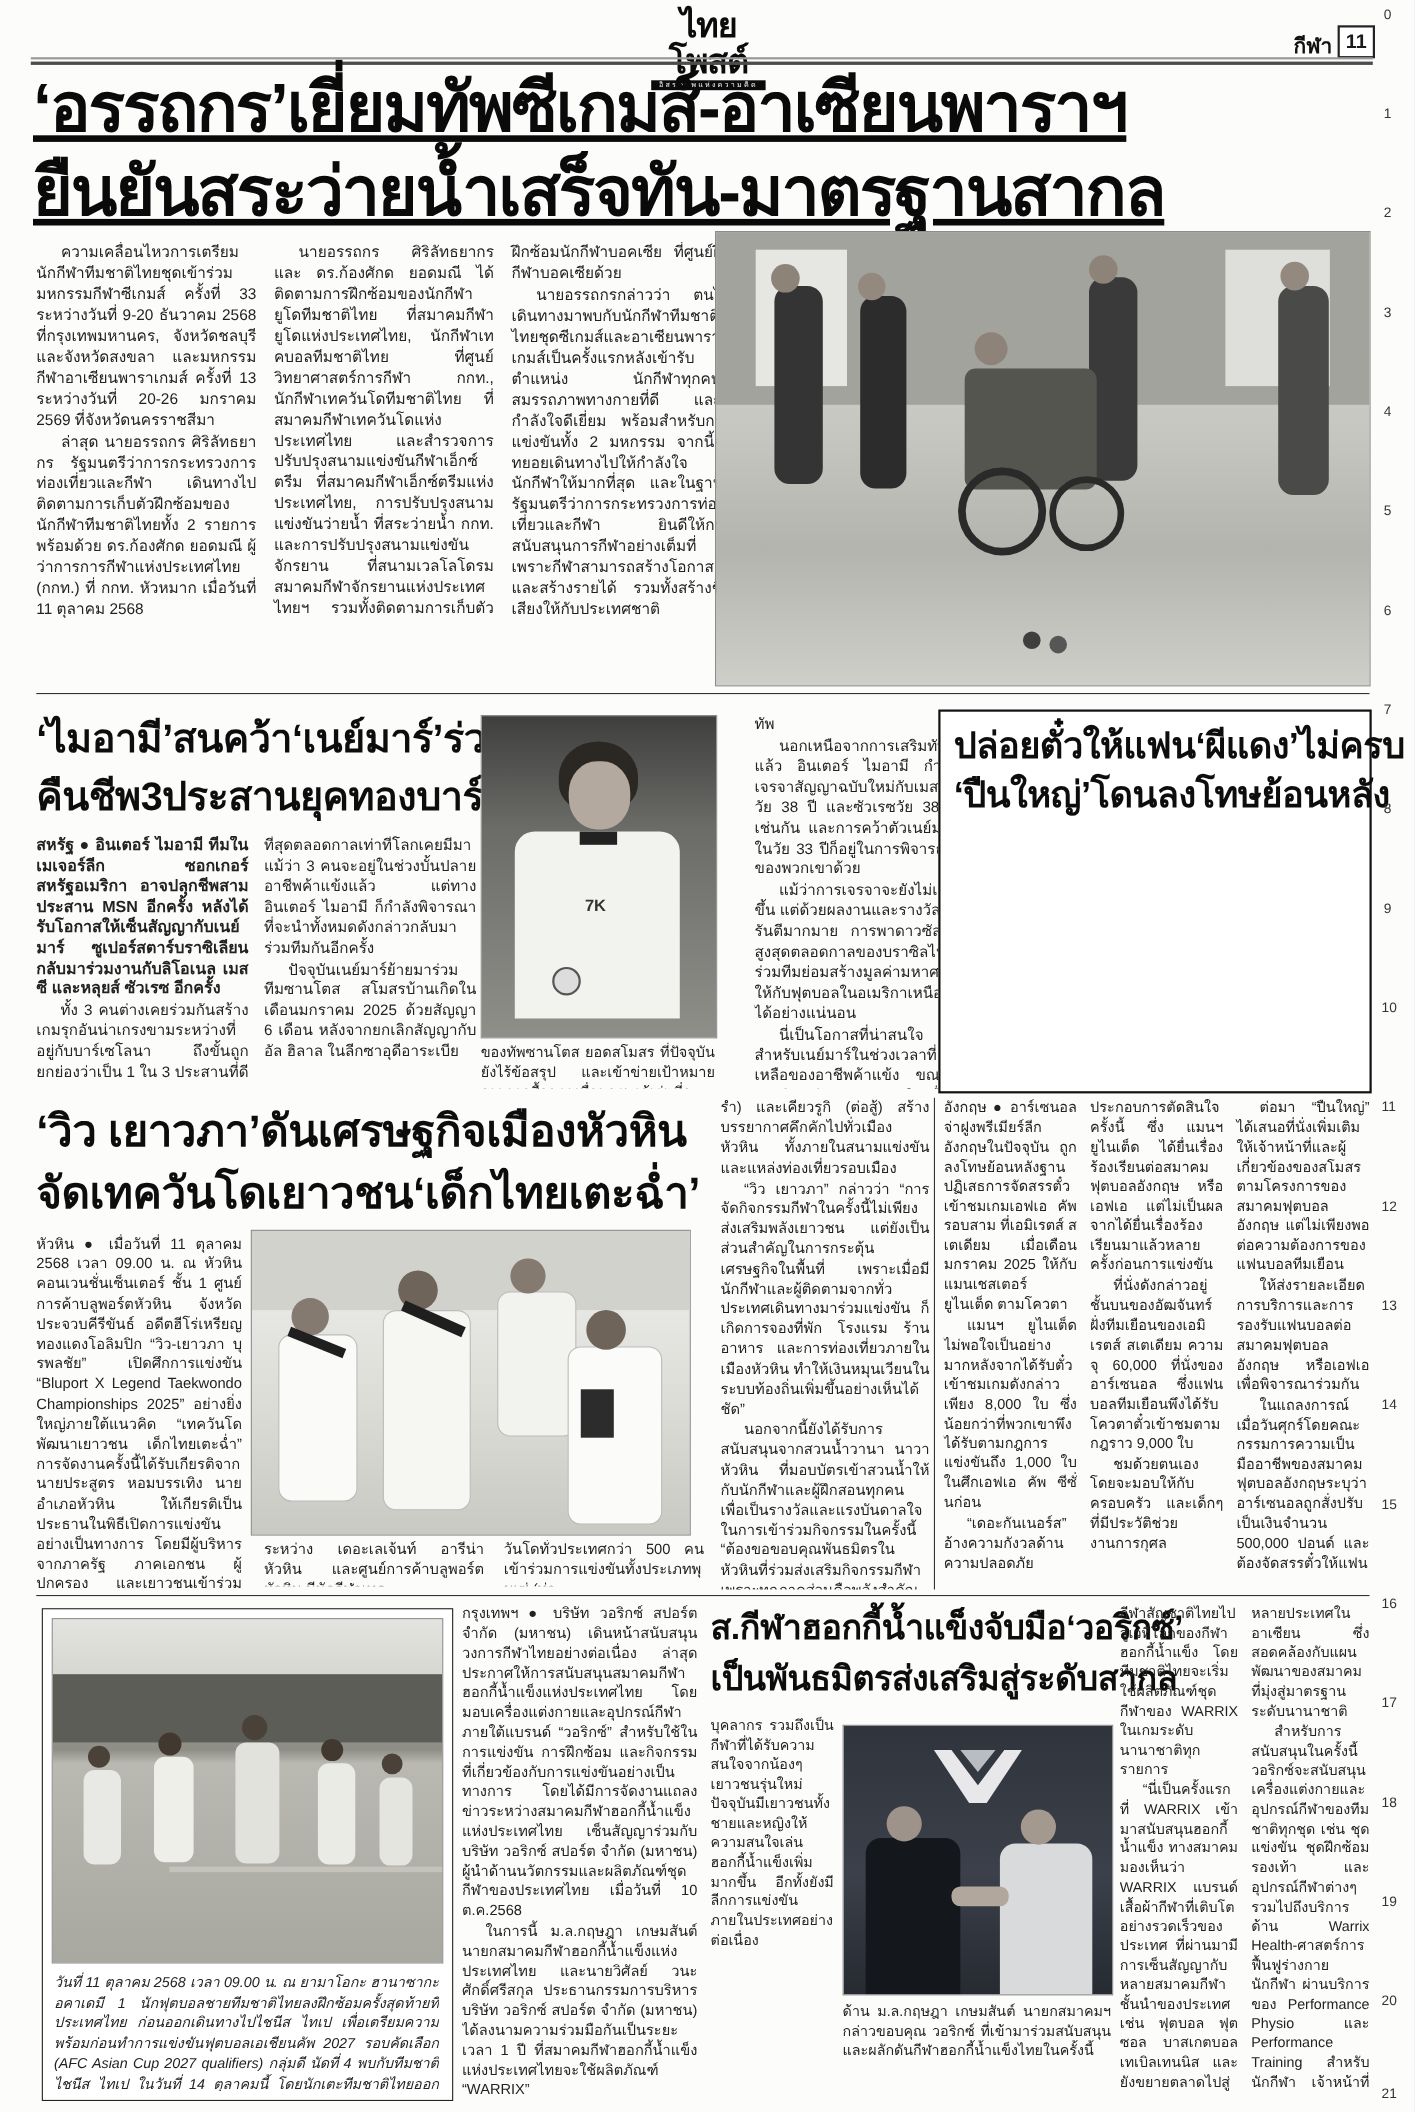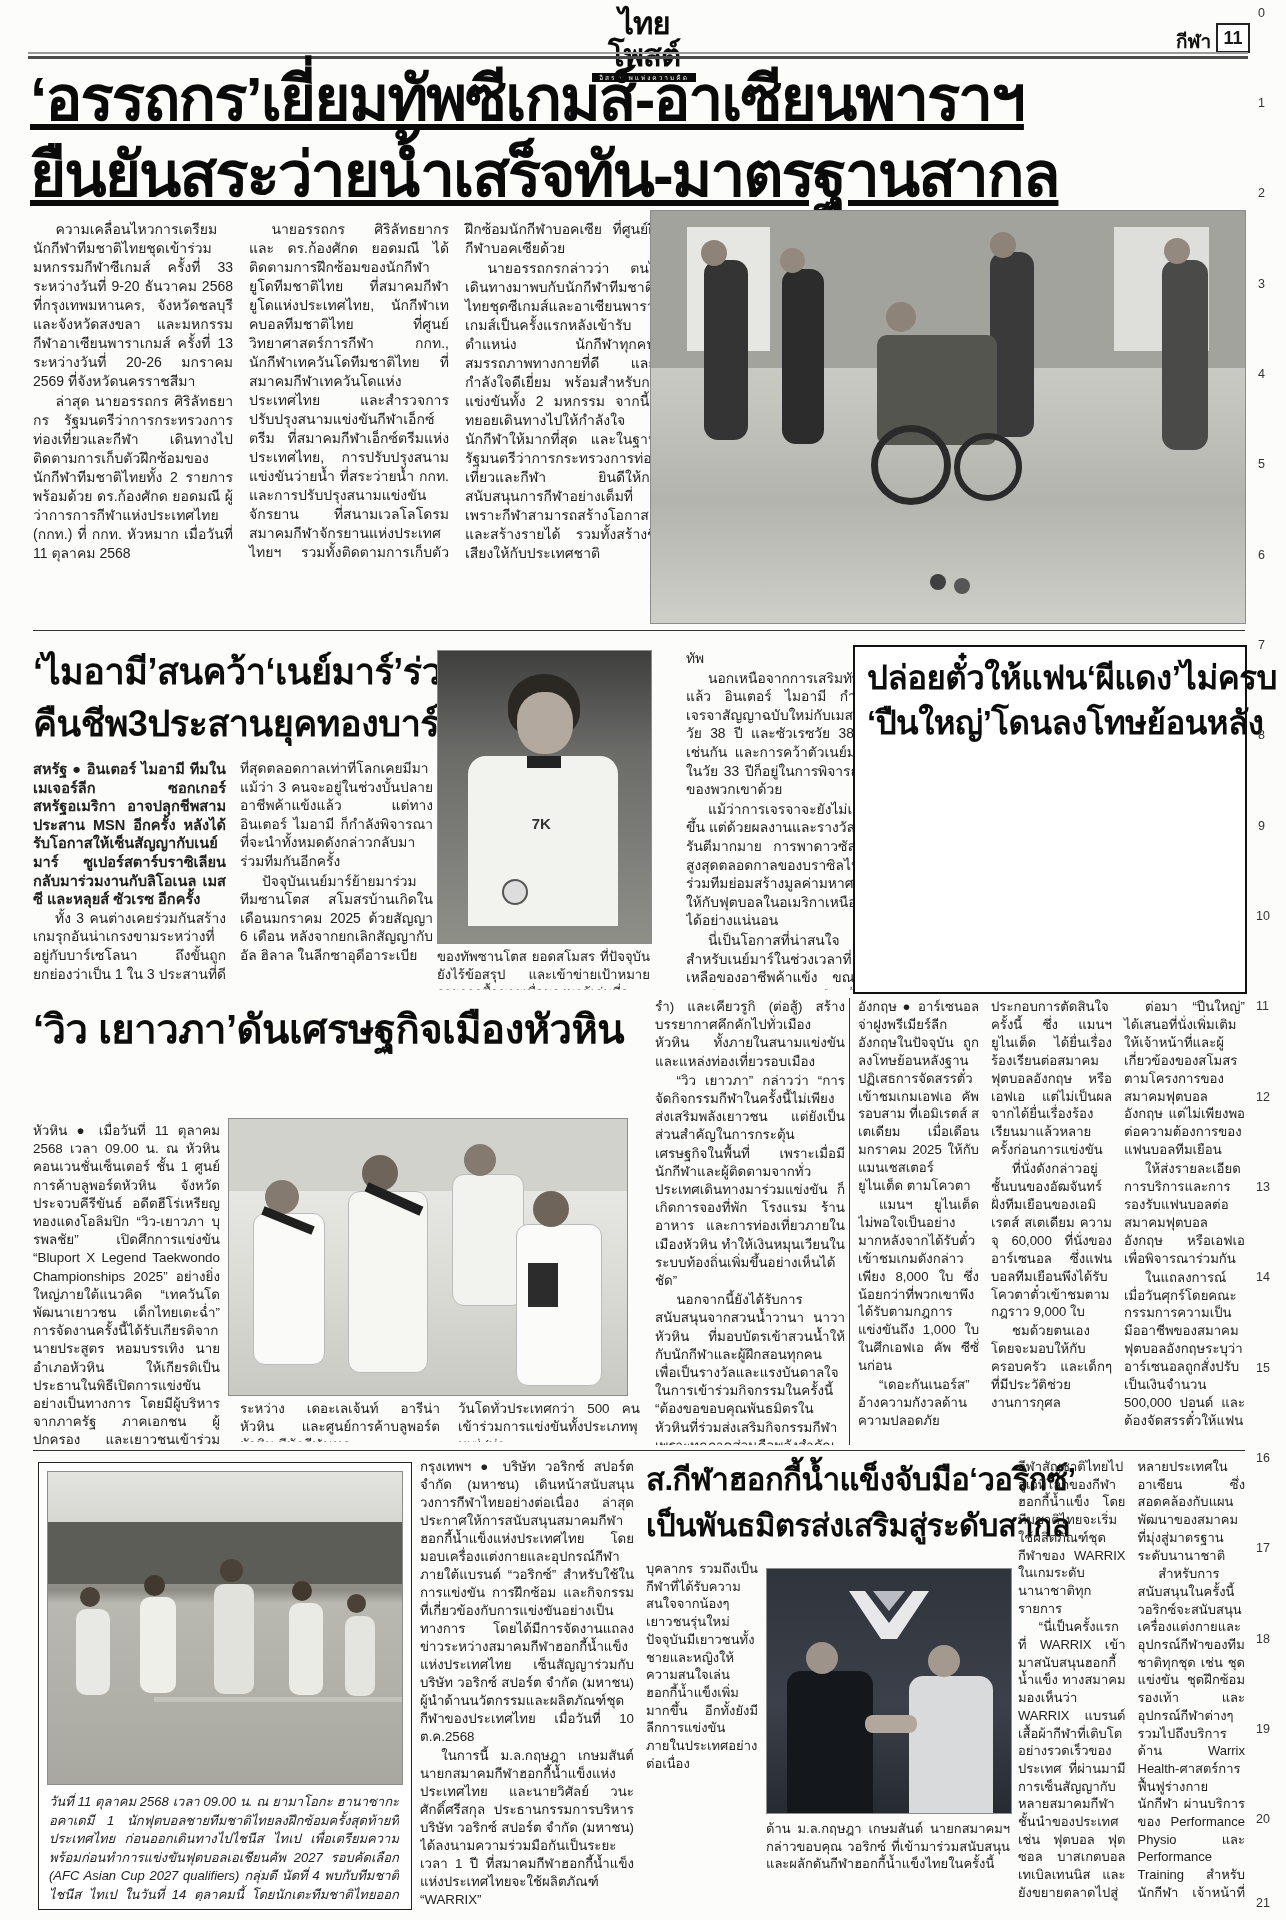--- a/index.html
+++ b/index.html
@@ -133,20 +133,21 @@
     <p>“เดอะกันเนอร์ส” อ้างความกังวลด้านความปลอดภัยประกอบการตัดสินใจครั้งนี้ ซึ่ง แมนฯ ยูไนเต็ด ได้ยื่นเรื่องร้องเรียนต่อสมาคมฟุตบอลอังกฤษ หรือเอฟเอ แต่ไม่เป็นผล จากได้ยื่นเรื่องร้องเรียนมาแล้วหลายครั้งก่อนการแข่งขัน</p>
     <p>ที่นั่งดังกล่าวอยู่ชั้นบนของอัฒจันทร์ฝั่งทีมเยือนของเอมิเรตส์ สเตเดียม ความจุ 60,000 ที่นั่งของอาร์เซนอล ซึ่งแฟนบอลทีมเยือนพึงได้รับโควตาตั๋วเข้าชมตามกฎราว 9,000 ใบ</p>
     <p>ชมด้วยตนเอง โดยจะมอบให้กับครอบครัว และเด็กๆ ที่มีประวัติช่วยงานการกุศล</p>
     <p>ต่อมา “ปืนใหญ่” ได้เสนอที่นั่งเพิ่มเติมให้เจ้าหน้าที่และผู้เกี่ยวข้องของสโมสรตามโครงการของสมาคมฟุตบอลอังกฤษ แต่ไม่เพียงพอต่อความต้องการของแฟนบอลทีมเยือน</p>
     <p>ให้ส่งรายละเอียดการบริการและการรองรับแฟนบอลต่อสมาคมฟุตบอลอังกฤษ หรือเอฟเอ เพื่อพิจารณาร่วมกัน</p>
     <p>ในแถลงการณ์เมื่อวันศุกร์โดยคณะกรรมการความเป็นมืออาชีพของสมาคมฟุตบอลอังกฤษระบุว่า อาร์เซนอลถูกสั่งปรับเป็นเงินจำนวน 500,000 ปอนด์ และต้องจัดสรรตั๋วให้แฟนแมนฯ ยูไนเต็ด ได้เต็มจำนวน</p>
 
   </div>
 
   <div class="abs subhead2" style="left:33px;top:1002px;font-size:40px;line-height:54px;">‘วิว เยาวภา’ดันเศรษฐกิจเมืองหัวหิน</div>
+  <div class="abs subhead2" style="left:33px;top:1058px;font-size:40px;line-height:54px;">จัดเทควันโดเยาวชน‘เด็กไทยเตะฉ่ำ’</div>
 
   <div class="abs body-txt" style="left:33px;top:1122px;width:187px;height:323px;font-size:13.4px;line-height:18.2px;">
     <p class="nofirst">หัวหิน ● เมื่อวันที่ 11 ตุลาคม 2568 เวลา 09.00 น. ณ หัวหิน คอนเวนชั่นเซ็นเตอร์ ชั้น 1 ศูนย์การค้าบลูพอร์ตหัวหิน จังหวัดประจวบคีรีขันธ์ อดีตฮีโร่เหรียญทองแดงโอลิมปิก “วิว-เยาวภา บุรพลชัย” เปิดศึกการแข่งขัน “Bluport X Legend Taekwondo Championships 2025” อย่างยิ่งใหญ่ภายใต้แนวคิด “เทควันโดพัฒนาเยาวชน เด็กไทยเตะฉ่ำ” การจัดงานครั้งนี้ได้รับเกียรติจากนายประสูตร หอมบรรเทิง นายอำเภอหัวหิน ให้เกียรติเป็นประธานในพิธีเปิดการแข่งขันอย่างเป็นทางการ โดยมีผู้บริหารจากภาครัฐ ภาคเอกชน ผู้ปกครอง และเยาวชนเข้าร่วมอย่างคึกคัก</p>
 
   </div>
 
   <div class="abs photo" style="left:228px;top:1118px;width:398px;height:276px;
        background:linear-gradient(180deg,#efefec 0%,#ddddd8 55%,#c9c9c3 100%);">
     <div class="ph-shape" style="left:0;top:0;width:100%;height:26%;background:#d2d2cd;"></div>
     <div class="ph-shape" style="left:6%;top:34%;width:70px;height:150px;background:#fafaf8;border:1px solid #bbb;border-radius:12px;"></div>

